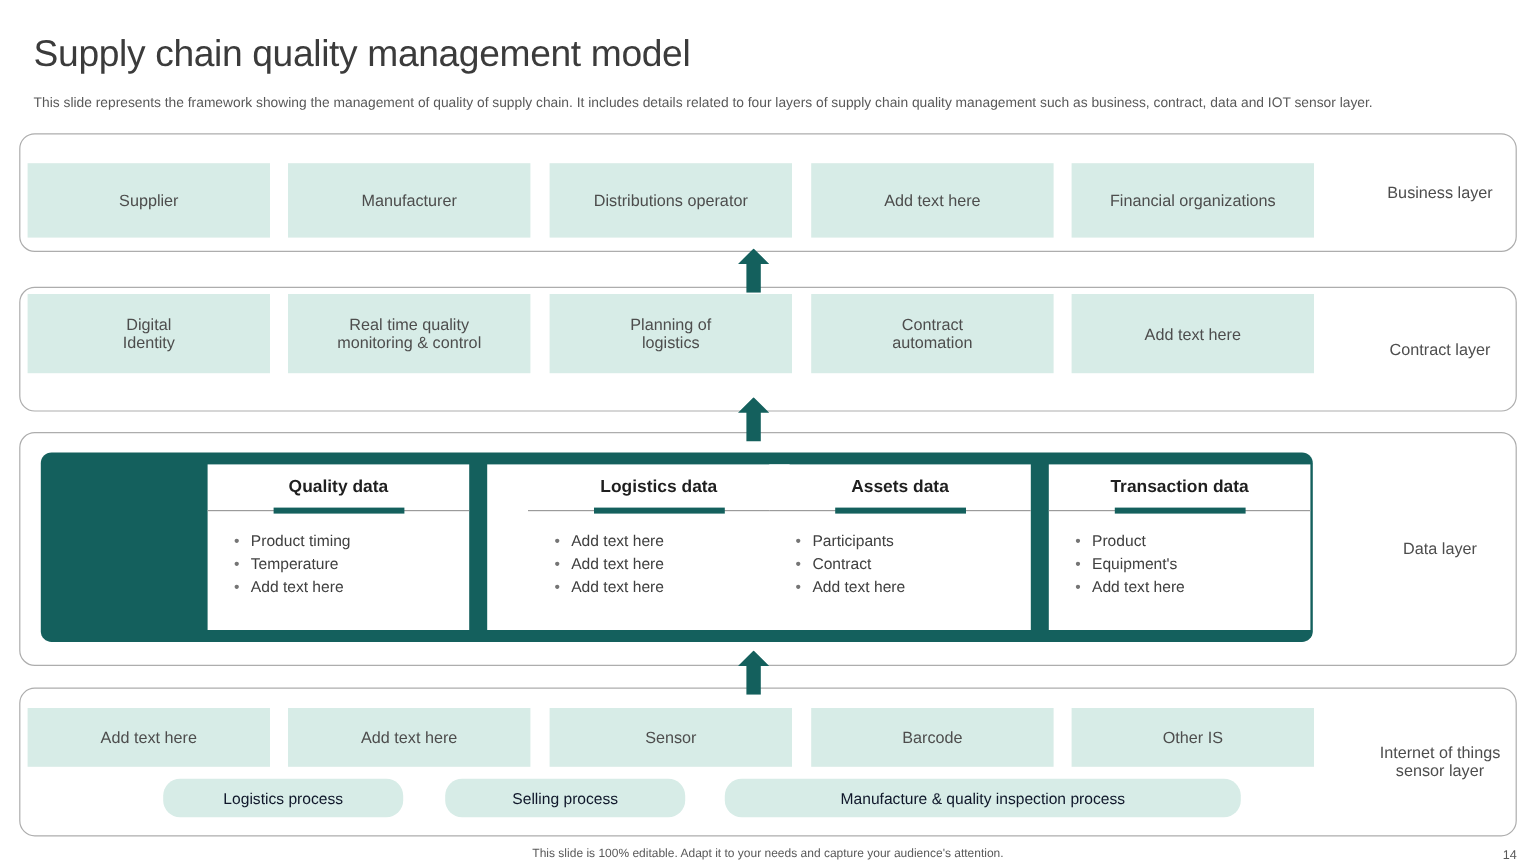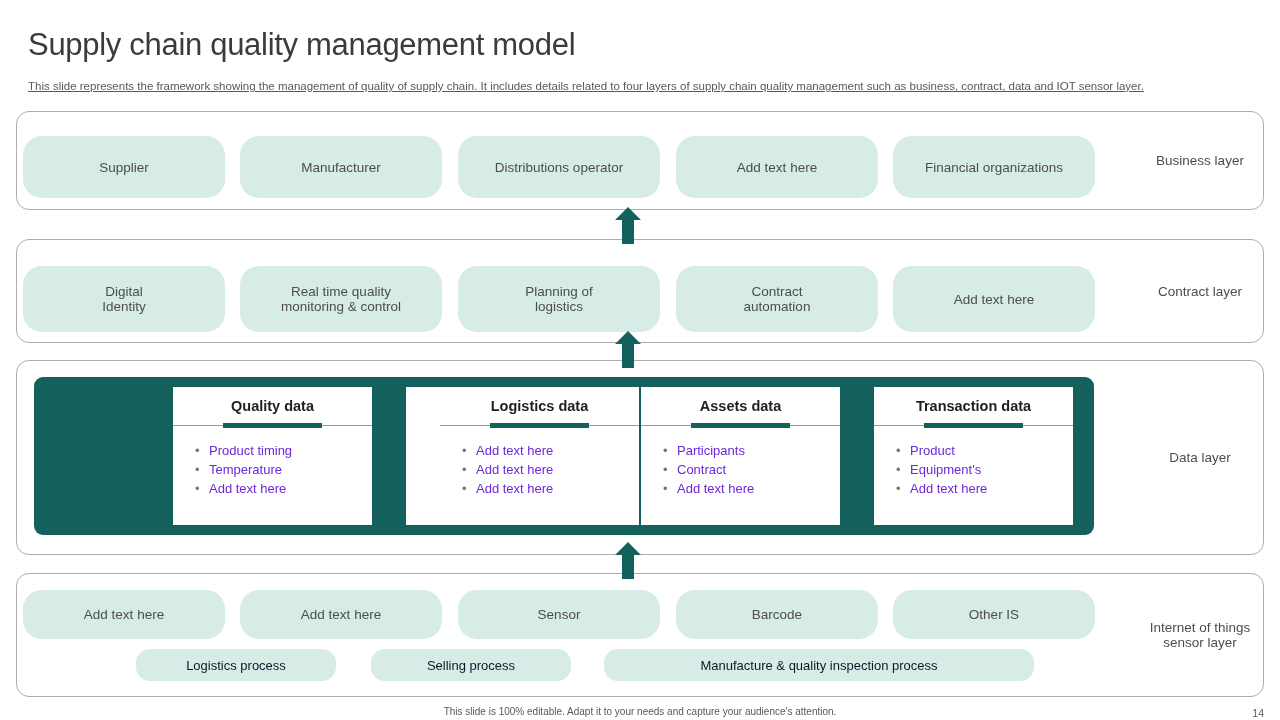--- a/index.html
+++ b/index.html
@@ -5,68 +5,68 @@
   html,body { margin:0; padding:0; background:#ffffff; }
   .slide {
     position:relative; width:1280px; height:720px; background:#ffffff;
     font-family:"Liberation Sans", sans-serif; overflow:hidden;margin-top:11px;
   }
   .title {
     position:absolute; left:28px; top:16px; font-size:31px; letter-spacing:-0.3px;
     color:#3b3b3b; font-weight:400;
   }
   .subtitle {
-    position:absolute; left:28px; top:69px; width:1230px; font-size:11.5px; color:#595959;text-decoration:underline;
+    position:absolute; left:28px; top:69px; width:1230px; font-size:11.5px; color:#595959;
   }
   .layer {
     position:absolute; left:16px; width:1246px;
     border:1px solid #adadad; border-radius:13px; background:#ffffff;
   }
   .layer-business { top:100px; height:97px; }
   .layer-contract { top:228px; height:102px; }
   .layer-data     { top:349px; height:193px; }
   .layer-iot      { top:562px; height:122px; }
   .mintbox {
     position:absolute; background:#d7ece7; display:flex; align-items:center; justify-content:center;
-    text-align:center; color:#4d4d4d; font-size:13.5px;border-radius:19px;
+    text-align:center; color:#4d4d4d; font-size:13.5px;
   }
   .pre { white-space:pre-line; }
   .layer-label {
     position:absolute; left:1104px; top:0; width:158px; height:100%;
     display:flex; align-items:center; justify-content:center; text-align:center;
     color:#4d4d4d; font-size:13.5px;
   }
   
   .b0 { left:6px; }  .b1 { left:223px; } .b2 { left:441px; } .b3 { left:659px; } .b4 { left:876px; }
   .row-business .mintbox { top:24px; width:202px; height:62px; }
-  .row-contract .mintbox { top:26px; width:202px; height:66px; }
+  .row-contract .mintbox { top:5px; width:202px; height:66px; }
   .row-iot .mintbox      { top:16px; width:202px; height:49px; }
   
   .ledger {
     position:absolute; left:17px; top:16px; width:1060px; height:158px;
     background:#14605d; border-radius:9px;
   }
   .ledger-label {
     position:absolute; left:12px; top:0; width:120px; height:100%;
     display:flex; align-items:center; color:#ffffff; font-weight:bold;
     font-size:13.5px; line-height:1.55;
   }
   .card {
-    position:absolute; top:10px; width:199px; height:138px; background:#ffffff;
+    position:absolute; top:10px; width:218px; height:138px; background:#ffffff;
   }
   .c0 { left:139px; } .c1 { left:372px;padding-left:34px; } .c2 { left:607px; } .c3 { left:840px; }
   .card-title {
     margin-top:11px; text-align:center; font-weight:bold; font-size:14.5px; color:#1f1f1f;
   }
   .divider { position:relative; height:5px; margin-top:9px; }
   .divider .thin  { position:absolute; left:0; right:0; top:2px; height:1px; background:#9b9b9b; }
   .divider .thick { position:absolute; left:25%; width:50%; top:0; height:5px; background:#14605d; }
   .card ul { margin:14px 0 0 0; padding:0 0 0 22px; list-style:none; }
   .card li {
-    position:relative; padding-left:14px; color:#6d28d9; font-size:13px; line-height:1.45;
+    position:relative; padding-left:14px; color:#404040; font-size:13px; line-height:1.45;
   }
   .card li::before { content:"\2022"; position:absolute; left:0; color:#757575; }
   
   .pill {
     position:absolute; top:75px; height:32px; background:#d7ece7; border-radius:14px;
     display:flex; align-items:center; justify-content:center; color:#0f172a; font-size:13px;
   }
   .pill0 { left:119px; width:200px; }
   .pill1 { left:354px; width:200px; }
   .pill2 { left:587px; width:430px; }

